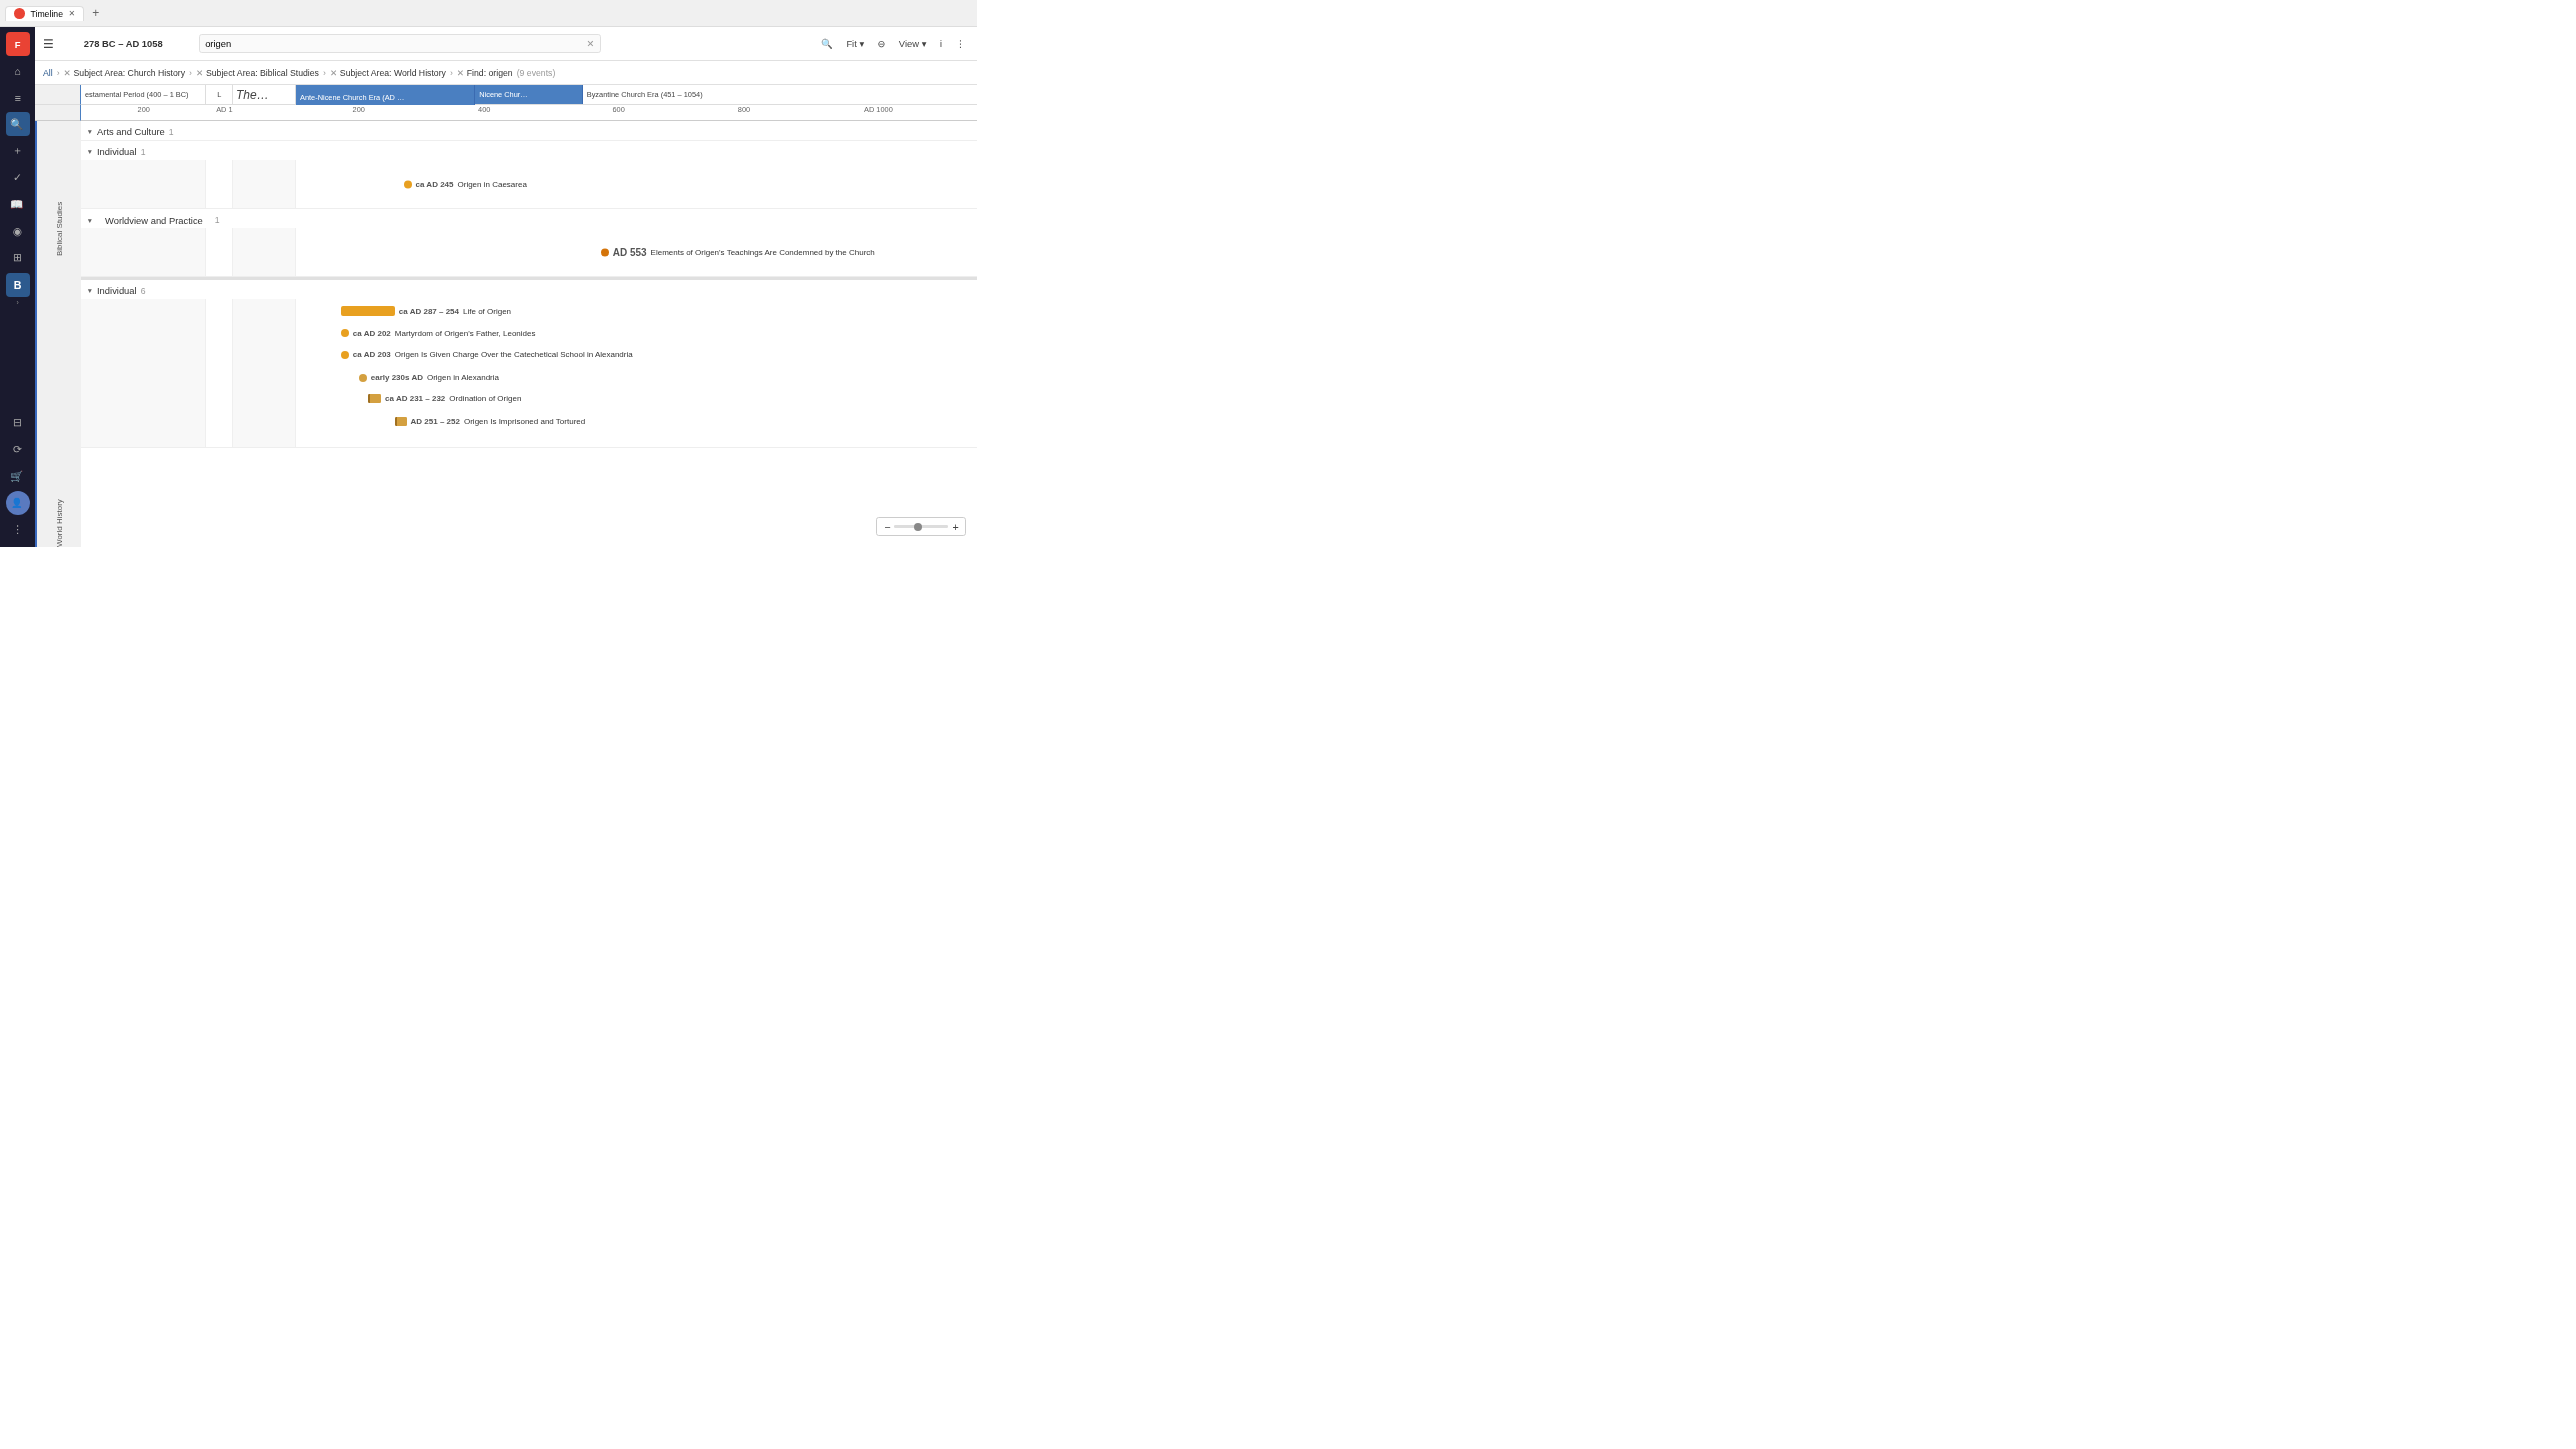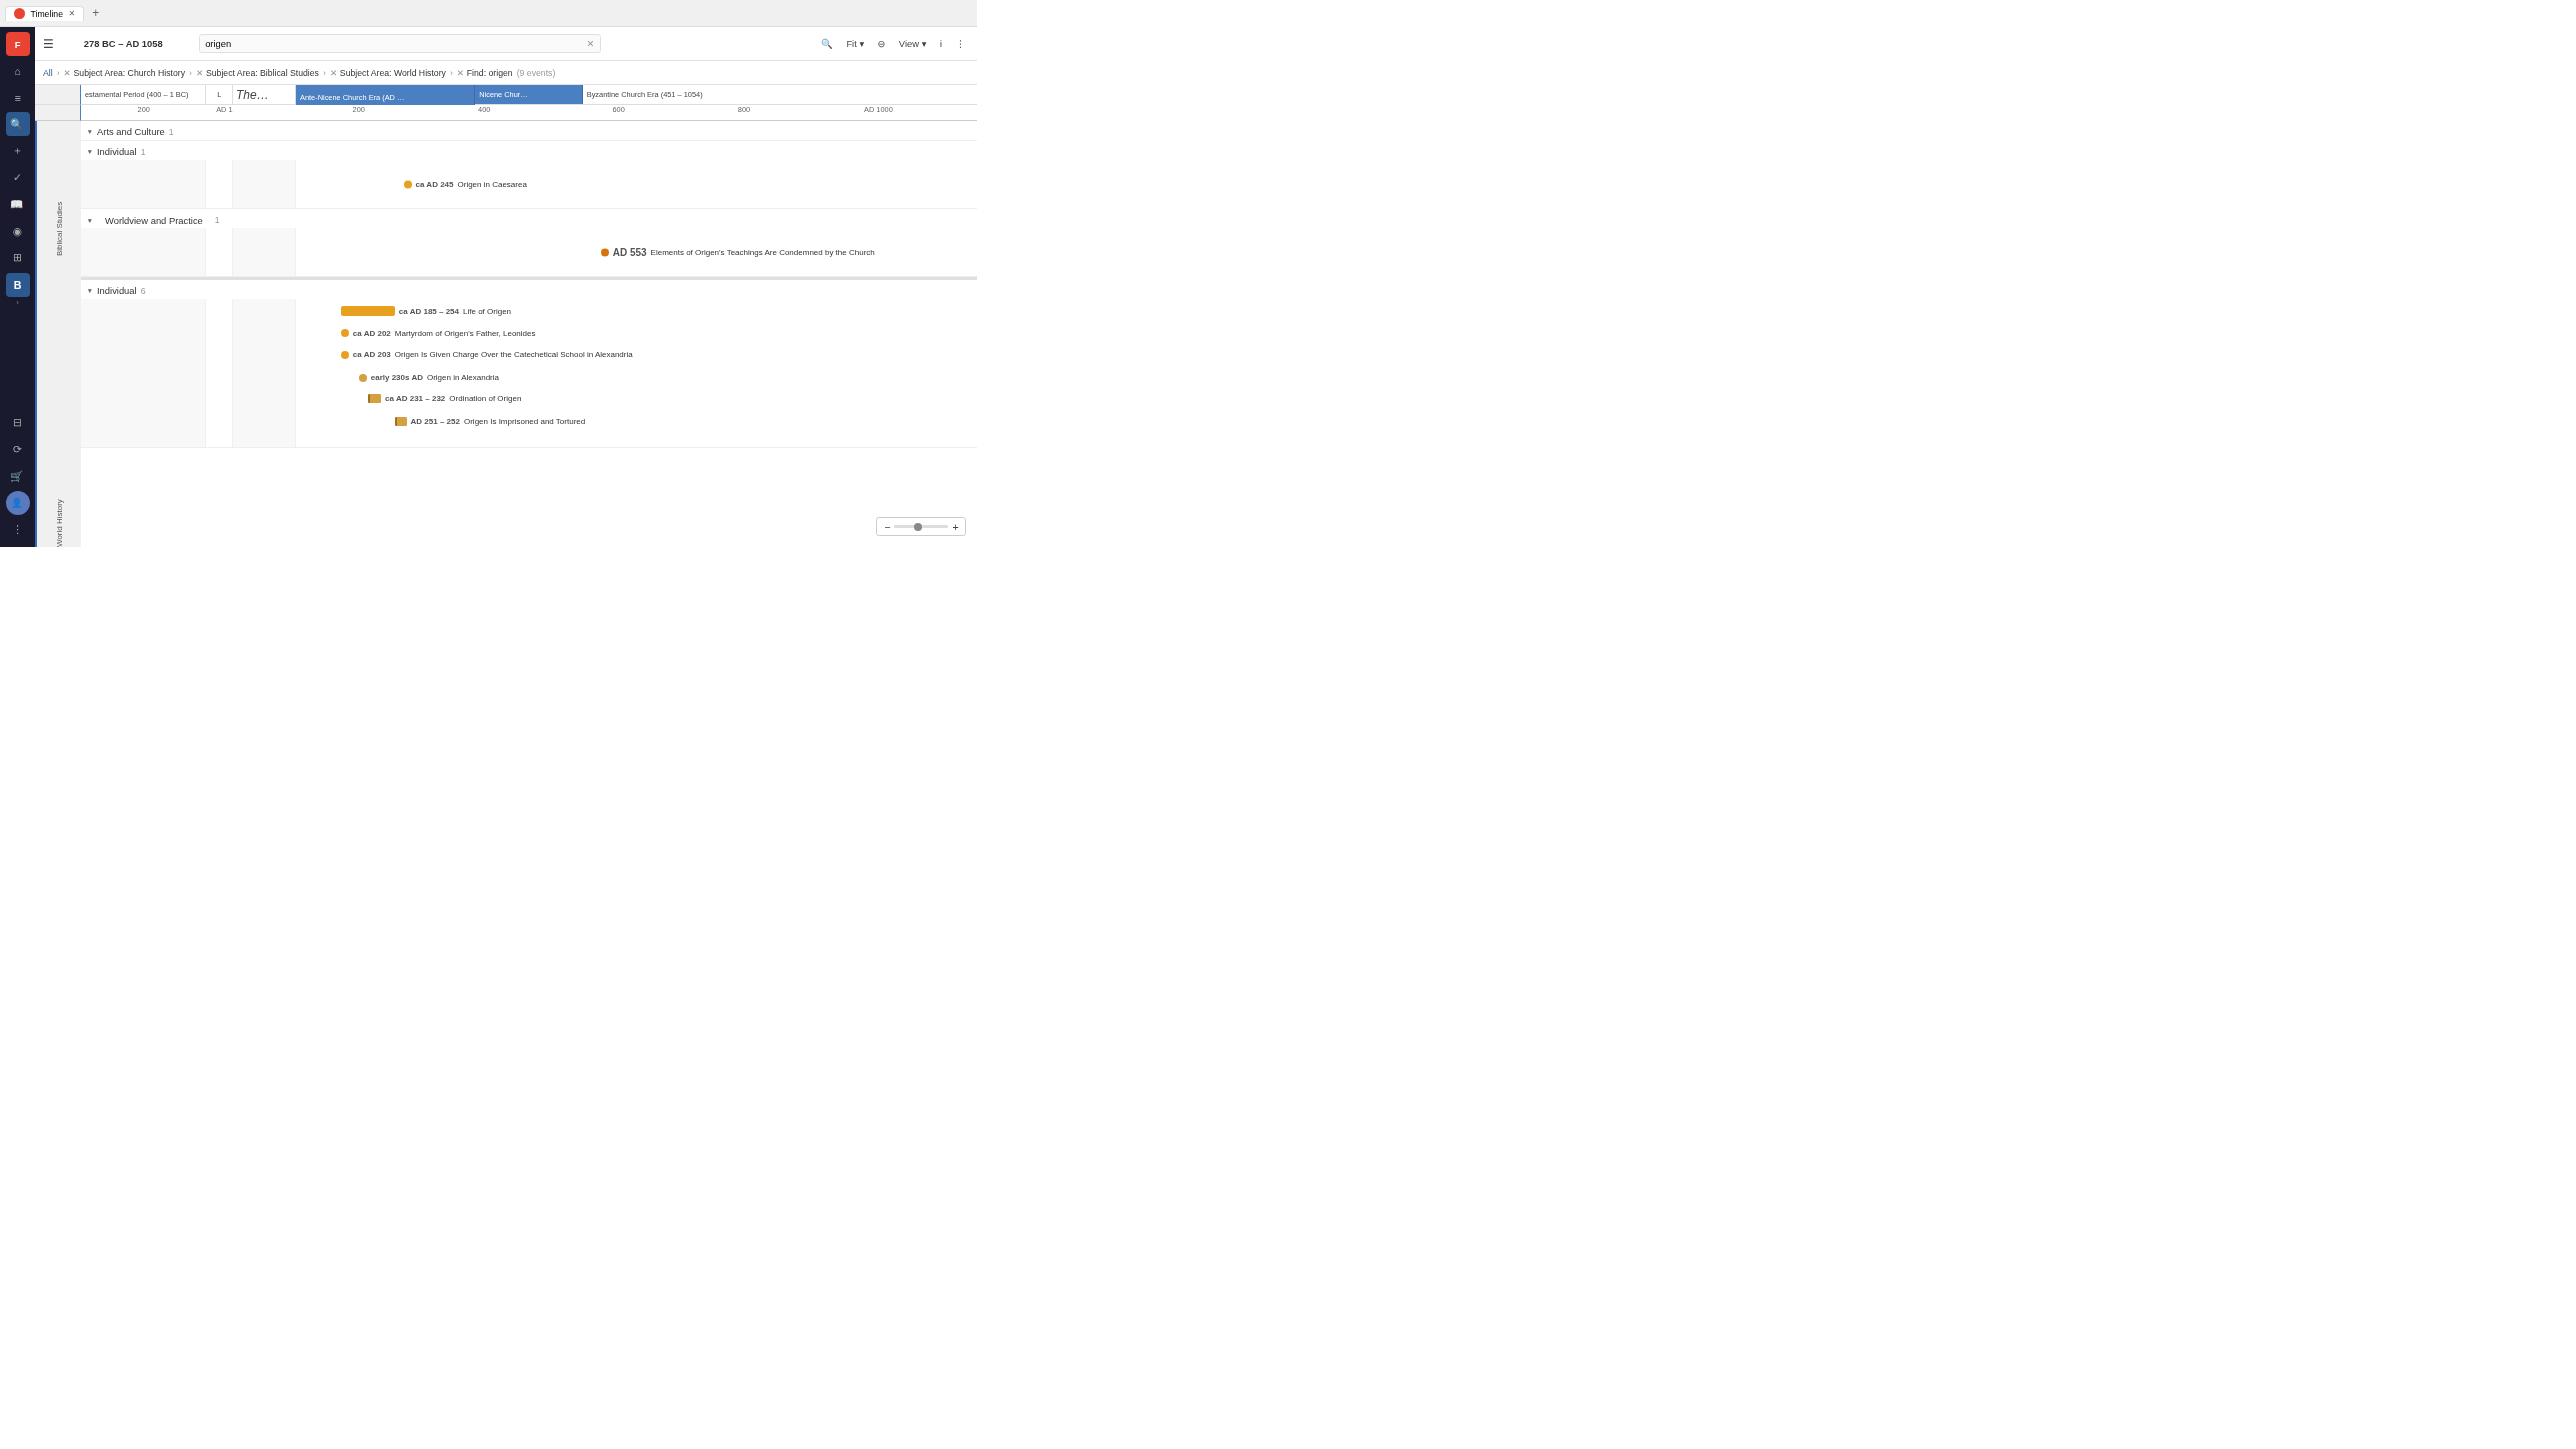--- a/index.html
+++ b/index.html
@@ -352,21 +352,21 @@
             <div style="position:relative;height:148px;">
               <div style="position:absolute;top:0;left:0;right:0;bottom:0;display:flex;pointer-events:none;">
                 <div style="width:14%;background:#f8f8f8;border-right:0.7px solid #efefef;"></div>
                 <div style="width:3%;border-right:0.7px solid #efefef;"></div>
                 <div style="width:7%;background:#f8f8f8;border-right:0.7px solid #efefef;"></div>
                 <div style="flex:1;"></div>
               </div>
 
               <div style="position:absolute;left:29%;top:6.7px;display:flex;align-items:center;gap:4px;">
                 <div style="width:54px;height:10.7px;background:#e8a020;border-radius:2px;flex-shrink:0;"></div>
-                <span style="font-size:8px;color:#555;font-weight:600;white-space:nowrap;">ca AD 185 – 254</span>
+                <span style="font-size:8px;color:#555;font-weight:600;white-space:nowrap;">ca AD 287 – 254</span>
                 <span style="font-size:8px;color:#333;white-space:nowrap;">Life of Origen</span>
               </div>
 
               <div style="position:absolute;left:29%;top:29.5px;display:flex;align-items:center;gap:4px;">
                 <div style="width:8px;height:8px;border-radius:50%;background:#e8a020;flex-shrink:0;"></div>
                 <span style="font-size:8px;color:#555;font-weight:600;white-space:nowrap;">ca AD 202</span>
                 <span style="font-size:8px;color:#333;white-space:nowrap;">Martyrdom of Origen's Father, Leonides</span>
               </div>
 
               <div style="position:absolute;left:29%;top:51px;display:flex;align-items:center;gap:4px;">

